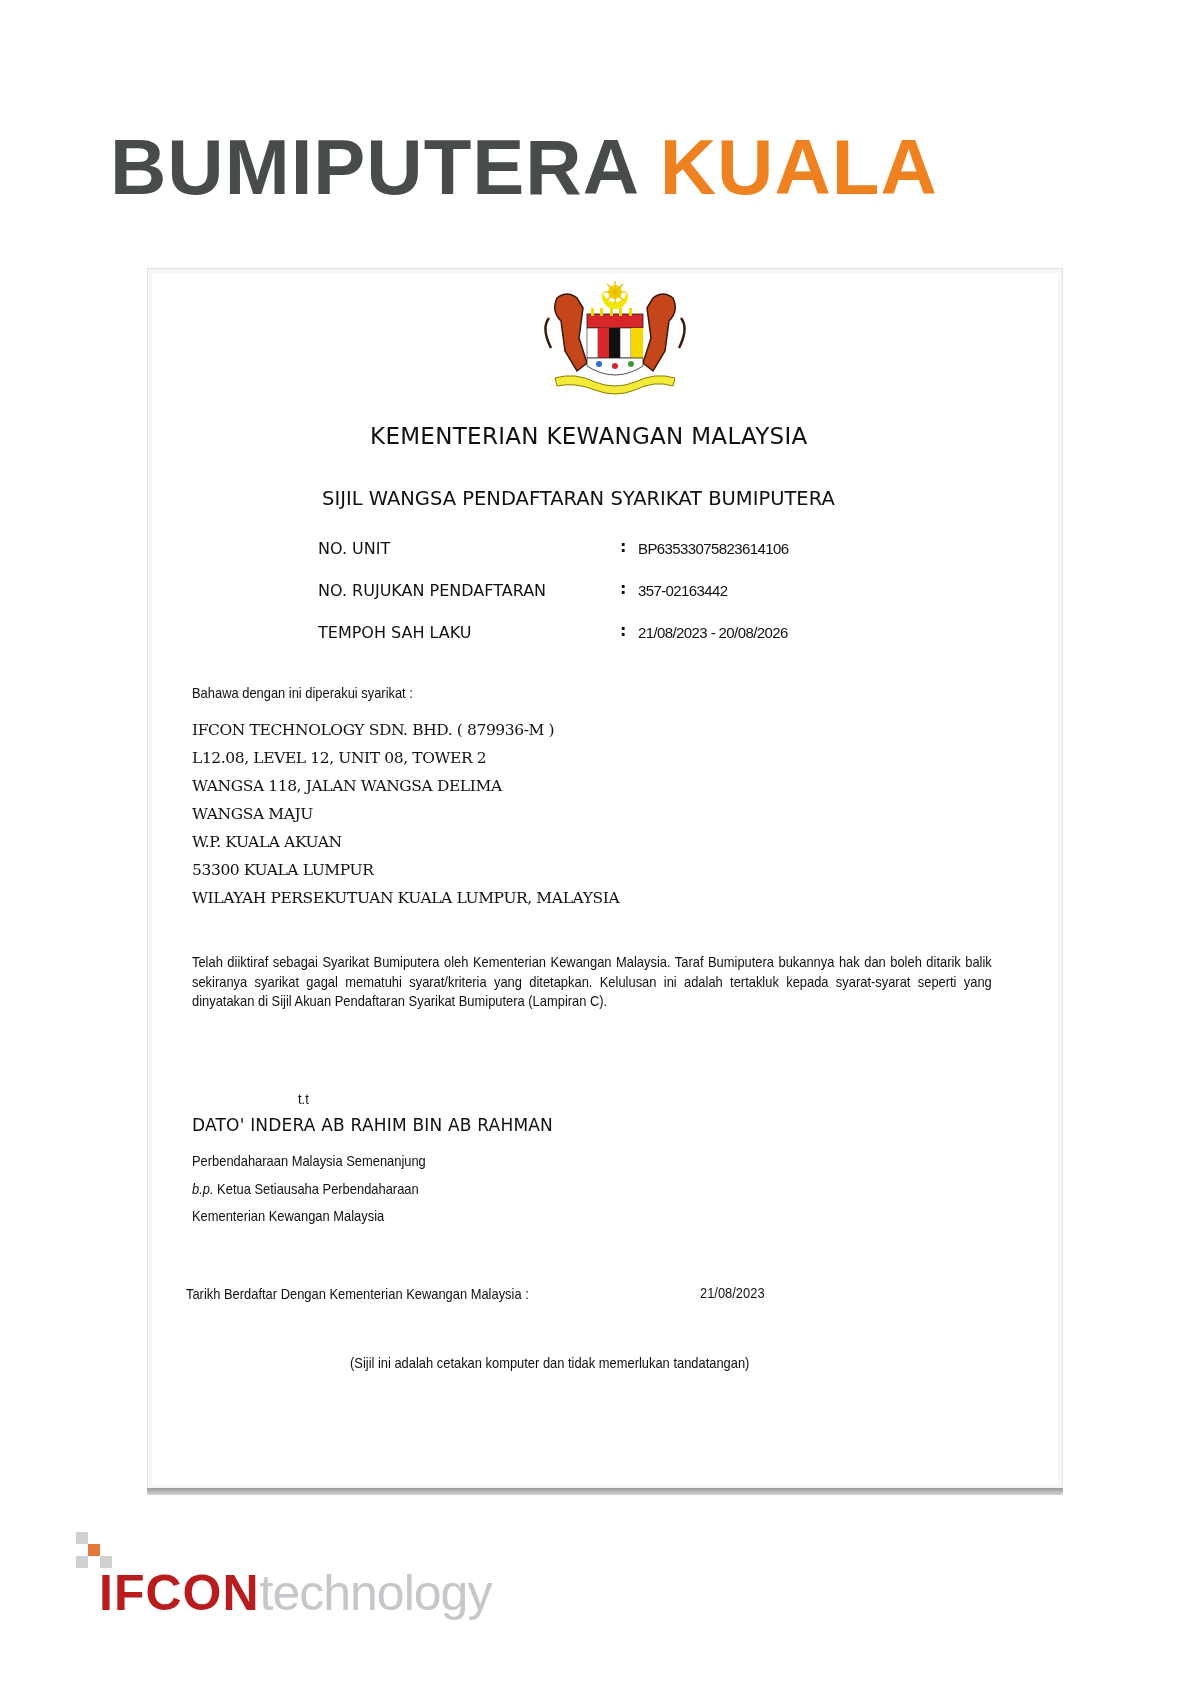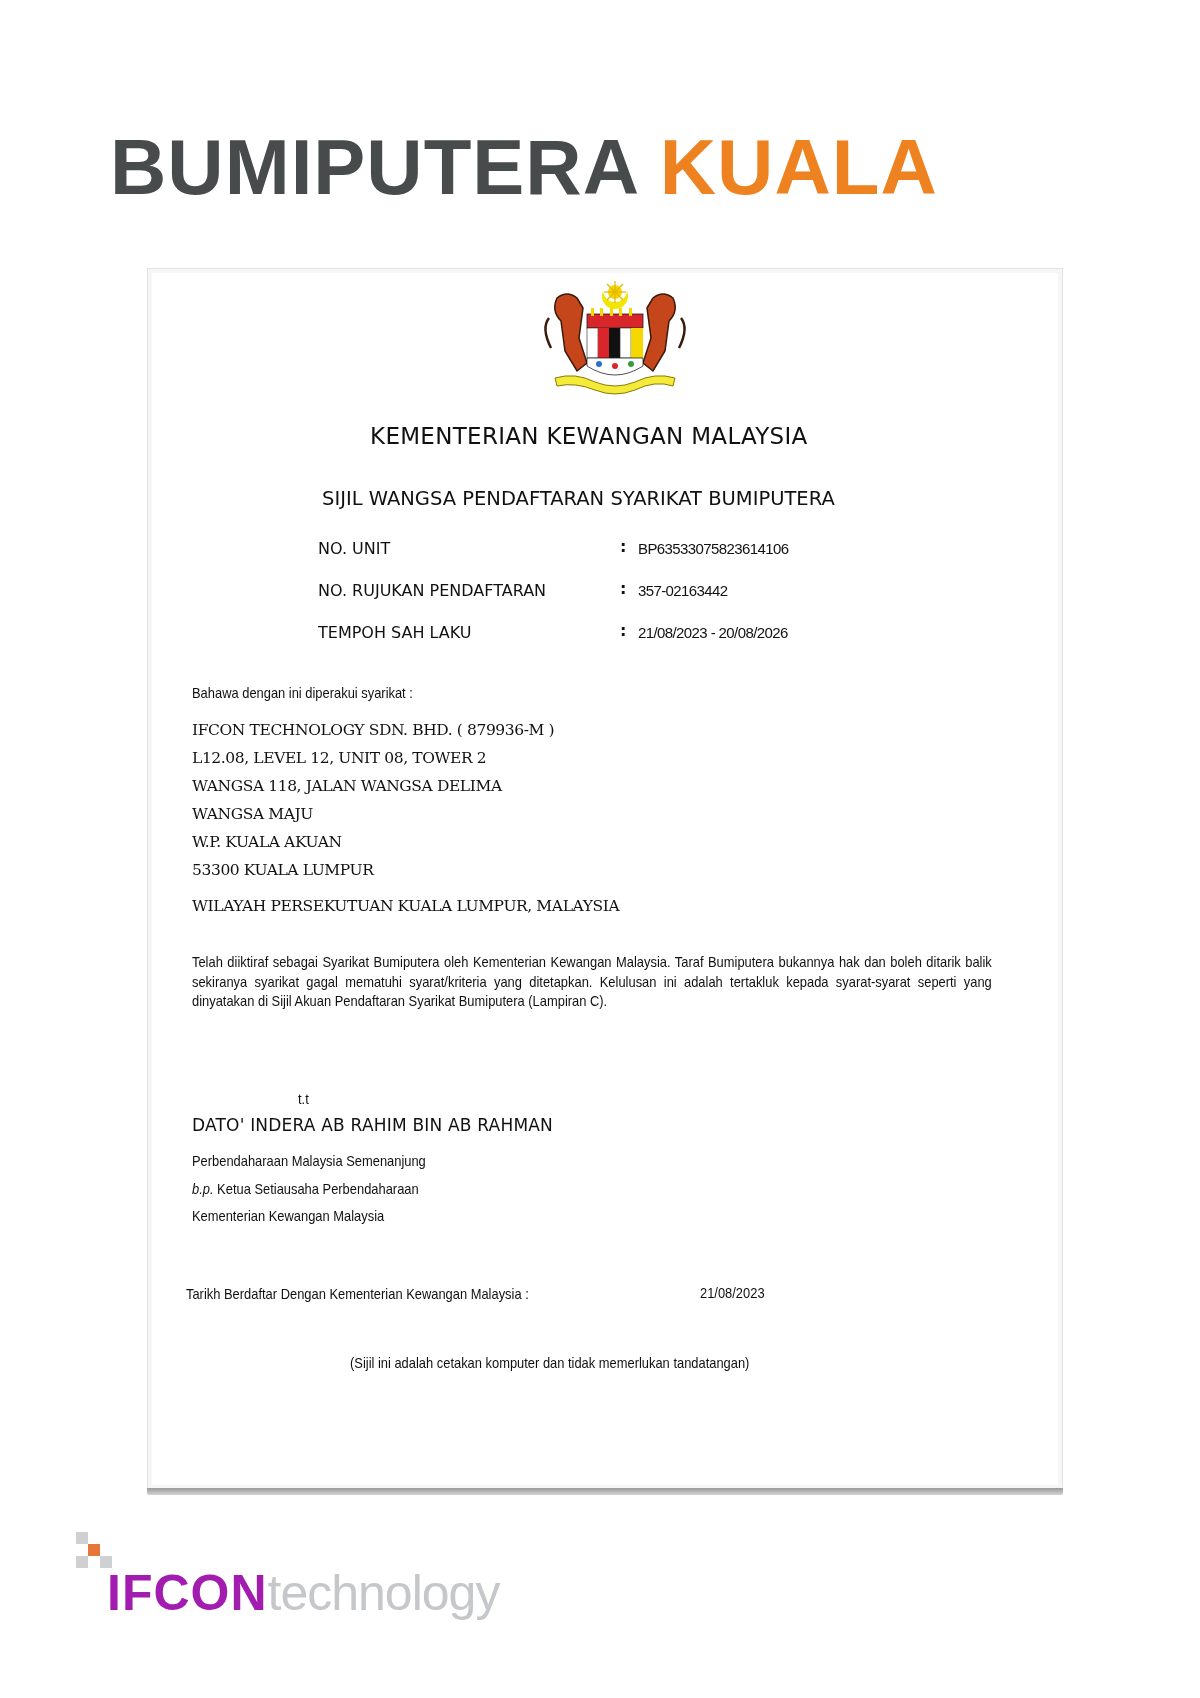--- a/index.html
+++ b/index.html
@@ -14,21 +14,21 @@
   .h2 { font-family:"DejaVu Sans", sans-serif; font-size:19.5px; }
   .lbl { font-family:"DejaVu Sans", sans-serif; font-size:16px; }
   .val { font-family:Liberation Sans, sans-serif; font-size:15px; letter-spacing:-0.6px; }
   .colon { font-family:"DejaVu Sans", sans-serif; font-size:16px; font-weight:bold; }
   .narrow { font-family:"Liberation Sans", sans-serif; font-size:15px; transform-origin:left top; transform:scaleX(0.86); }
   .serif { font-family:"DejaVu Serif", serif; font-size:15.5px; letter-spacing:-0.4px; }
   .para { font-family:"Liberation Sans", sans-serif; font-size:15px; line-height:19.5px; width:930px; transform-origin:left top; transform:scaleX(0.86); white-space:normal; text-align:justify; }
   .signame { font-family:"DejaVu Sans", sans-serif; font-size:17px; letter-spacing:0.2px; }
   .logo-blocks span { position:absolute; display:block; width:12px; height:12px; }
   .logo-text { position:absolute; left:99px; top:1568px; white-space:nowrap; font-family:"Liberation Sans", sans-serif; font-size:50px; line-height:1; letter-spacing:-1px; }
-  .logo-text .ifcon { color:#a21caf; font-weight:bold; letter-spacing:1px;margin-left:8px; }
+  .logo-text .ifcon { color:#b91c1c; font-weight:bold; letter-spacing:1px; }
   .logo-text .tech { color:#c5c7ca; }
 </style>
 </head>
 <body>
 
 <div class="page-title">
   <span>BUMIPUTERA</span>
   <span class="accent">KUALA</span>
 </div>
 
@@ -88,21 +88,21 @@
 <div class="abs colon" style="left:620px; top:621px;">:</div>
 <div class="abs val" style="left:638px; top:624px;">21/08/2023  -  20/08/2026</div>
 
 <div class="abs narrow" style="left:192px; top:684px;">Bahawa dengan ini diperakui syarikat :</div>
 <div class="abs serif" style="left:192px; top:721px;">IFCON TECHNOLOGY SDN. BHD. ( 879936-M )</div>
 <div class="abs serif" style="left:192px; top:749px;">L12.08, LEVEL 12, UNIT 08, TOWER 2</div>
 <div class="abs serif" style="left:192px; top:777px;">WANGSA 118, JALAN WANGSA DELIMA</div>
 <div class="abs serif" style="left:192px; top:805px;">WANGSA MAJU</div>
 <div class="abs serif" style="left:192px; top:833px;">W.P. KUALA AKUAN</div>
 <div class="abs serif" style="left:192px; top:861px;">53300 KUALA LUMPUR</div>
-<div class="abs serif" style="left:192px; top:889px;margin-top:8px;">WILAYAH PERSEKUTUAN KUALA LUMPUR, MALAYSIA</div>
+<div class="abs serif" style="left:192px; top:889px;">WILAYAH PERSEKUTUAN KUALA LUMPUR, MALAYSIA</div>
 
 <div class="abs para" style="left:192px; top:952px;">Telah diiktiraf sebagai Syarikat Bumiputera oleh Kementerian Kewangan Malaysia. Taraf Bumiputera bukannya hak dan boleh ditarik balik sekiranya syarikat gagal mematuhi syarat/kriteria yang ditetapkan. Kelulusan ini adalah tertakluk kepada syarat-syarat seperti yang dinyatakan di Sijil Akuan Pendaftaran Syarikat Bumiputera (Lampiran C).</div>
 
 <div class="abs narrow" style="left:298px; top:1090px;">t.t</div>
 <div class="abs signame" style="left:192px; top:1115px;">DATO' INDERA AB RAHIM BIN AB RAHMAN</div>
 <div class="abs narrow" style="left:192px; top:1152px;">Perbendaharaan Malaysia Semenanjung</div>
 <div class="abs narrow" style="left:192px; top:1180px;">
   <i>b.p.</i>
   <span>Ketua Setiausaha Perbendaharaan</span>
 </div>

